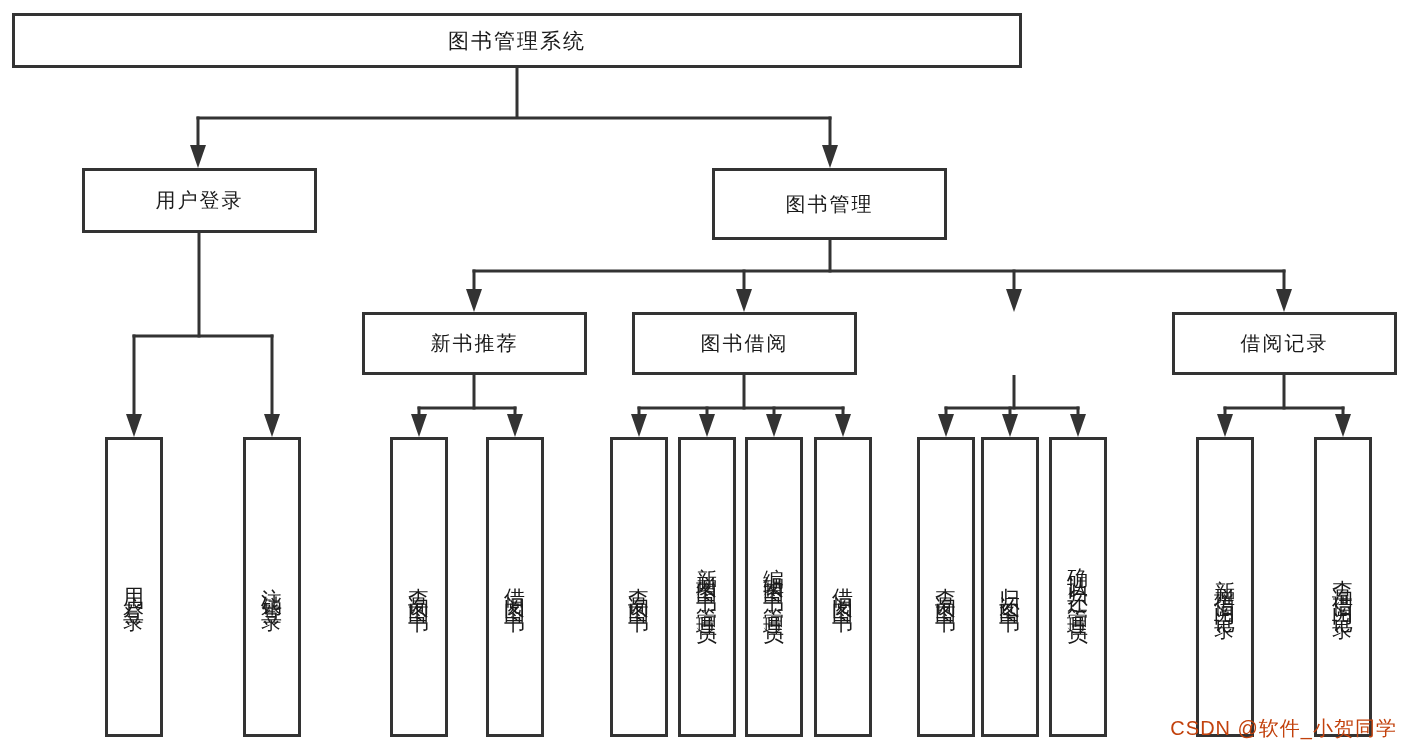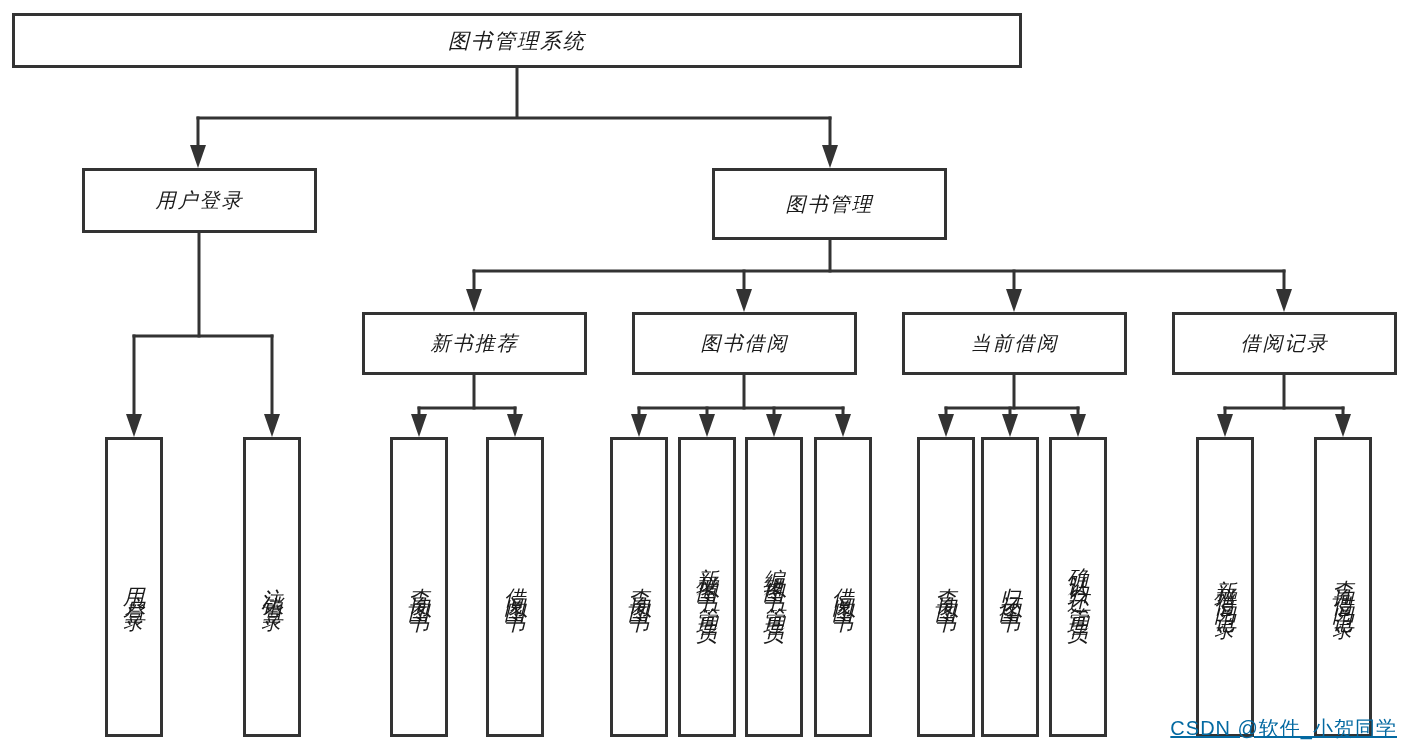--- a/index.html
+++ b/index.html
@@ -19,21 +19,20 @@
     display:flex;
     align-items:center;
     justify-content:center;
     z-index:2;
   }
   .box .lbl{
     font-size:20px;
     color:#1a1a1a;
     letter-spacing:2px;
     white-space:nowrap;
-    font-style:italic;
   }
   .root{left:12px;top:13px;width:1010px;height:55px;}
   .root .lbl{font-size:21px;}
   .lvl2a{left:82px;top:168px;width:235px;height:65px;}
   .lvl2b{left:712px;top:168px;width:235px;height:72px;}
   .lvl3{top:312px;width:225px;height:63px;}
   .l3a{left:362px;text-align:center;} .l3b{left:632px;} .l3c{left:902px;} .l3d{left:1172px;}
   .leaf{top:437px;width:58px;height:300px;}
   .leaf .lbl{
     writing-mode:vertical-rl;
@@ -45,24 +44,23 @@
   }
   .lf1{left:105px;}  .lf2{left:243px;}
   .lf3{left:390px;}  .lf4{left:486px;}
   .lf5{left:610px;}  .lf6{left:678px;}  .lf7{left:745px;}  .lf8{left:814px;}
   .lf9{left:917px;}  .lf10{left:981px;} .lf11{left:1049px;}
   .lf12{left:1196px;}.lf13{left:1314px;}
   .watermark{
     position:absolute;
     right:8px;bottom:5px;
     font-size:20px;
-    color:#0369a1;
+    color:#c2410c;
     z-index:3;
     letter-spacing:1px;
-    text-decoration:underline;
   }
 </style>
 </head>
 <body>
 
 <div class="canvas">
 
   <svg class="connectors" width="1405" height="747" viewBox="0 0 1405 747" xmlns="http://www.w3.org/2000/svg">
     <g stroke="#333333" stroke-width="3" fill="none">
 
@@ -138,23 +136,20 @@
   <div class="box lvl2b">
     <span class="lbl">图书管理</span>
   </div>
 
   <div class="box lvl3 l3a">
     <span class="lbl">新书推荐</span>
   </div>
   <div class="box lvl3 l3b">
     <span class="lbl">图书借阅</span>
   </div>
-  <div class="box lvl3 l3c">
-    <span class="lbl">当前借阅</span>
-  </div>
   <div class="box lvl3 l3d">
     <span class="lbl">借阅记录</span>
   </div>
 
   <div class="box leaf lf1">
     <span class="lbl">用户登录</span>
   </div>
   <div class="box leaf lf2">
     <span class="lbl">注销登录</span>
   </div>

